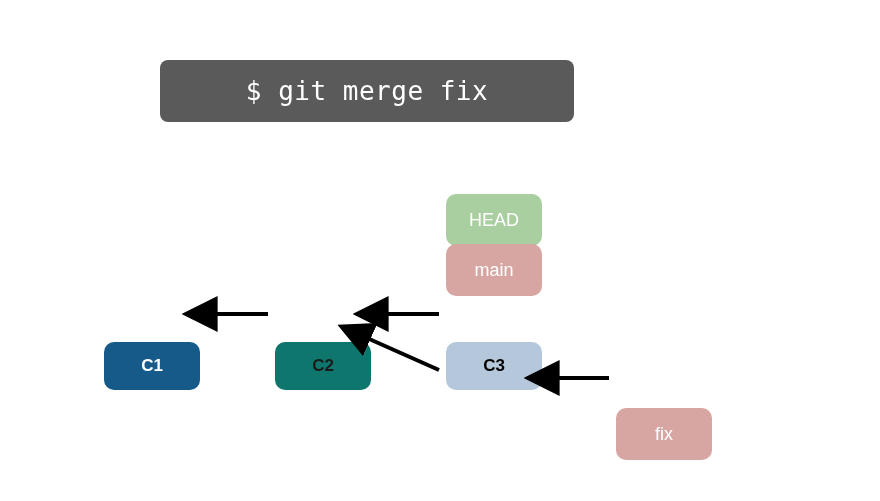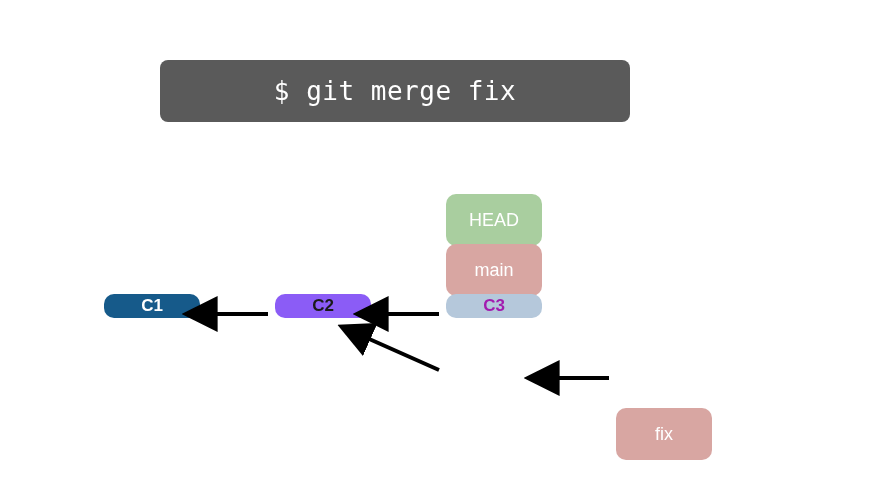--- a/index.html
+++ b/index.html
@@ -2,52 +2,53 @@
 <html><head>
 <meta charset="utf-8">
 <style>
   * { box-sizing: border-box; margin: 0; padding: 0; }
   html, body { width: 880px; height: 501px; background: #fff; font-family: -apple-system, Helvetica, Arial, sans-serif; overflow: hidden; }
   .stage { position: relative; width: 880px; height: 501px; }
 
   .cmd-box {
     position: absolute;
     left: 160px; top: 60px;
-    width: 470px; height: 62px;
+    width: 414px; height: 62px;
     background: #5a5a5a;
     border-radius: 8px;
     display: flex; align-items: center; justify-content: center;
     color: #fff;
     font-family: ui-monospace, "SFMono-Regular", Menlo, Consolas, monospace;
     font-size: 26px;
     font-weight: 400;
     letter-spacing: 0.5px;
   }
 
   .node {
     position: absolute;
-    width: 96px; height: 24px;
+    width: 96px; height: 48px;
     border-radius: 10px;
     display: flex; align-items: center; justify-content: center;
     font-weight: 700;
     font-size: 17px;
+    margin-top: 48px;
   }
   .label-node {
     position: absolute;
     width: 96px; height: 52px;
     border-radius: 10px;
     display: flex; align-items: center; justify-content: center;
     font-weight: 400;
     font-size: 18px;
     color: #fff;
   }
 
   .c-blue   { background: #165a8a; color: #fff; }
-  .c-yellow { background: #8b5cf6; color: #1a1a1a; }
-  .c-light  { background: #b5c8db; color: #a21caf; text-align: right; }
+  .c-yellow { background: #0f766e; color: #1a1a1a; }
+  .c-light  { background: #b5c8db; color: #000000; text-align: right; }
   .c-green  { background: #a9ce9f; color: #fff; }
   .c-rose   { background: #d8a6a2; color: #fff; }
 
   svg.arrow { position: absolute; overflow: visible; pointer-events: none; }
 </style>
 </head>
 <body>
 
 <div class="stage">
 

